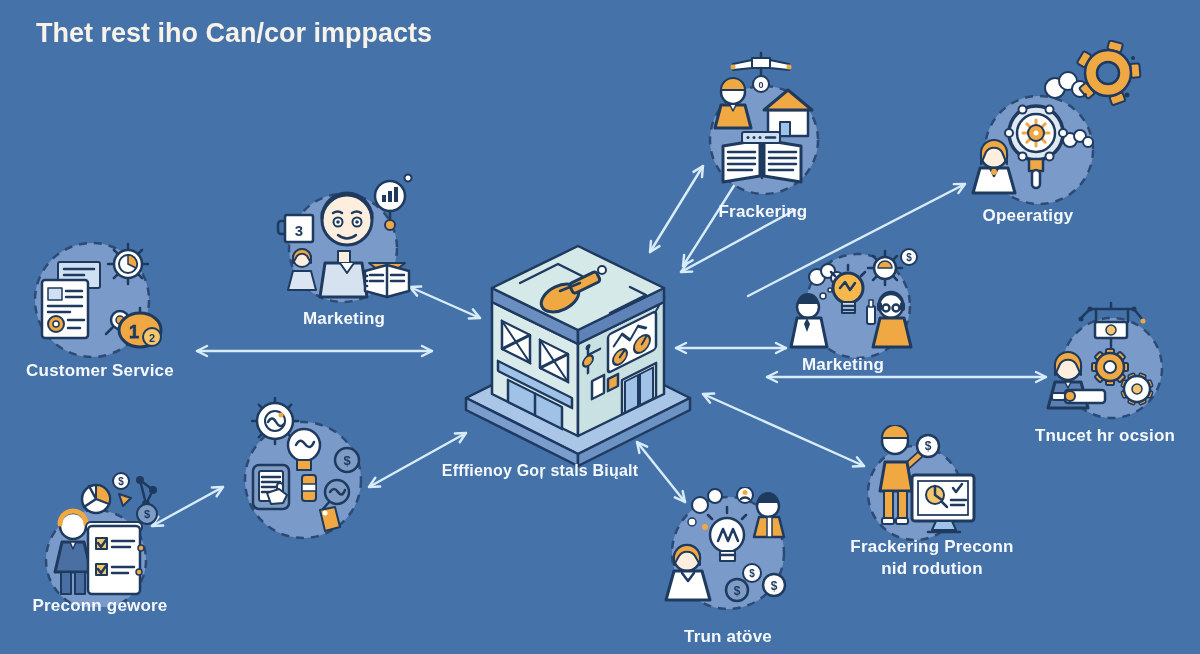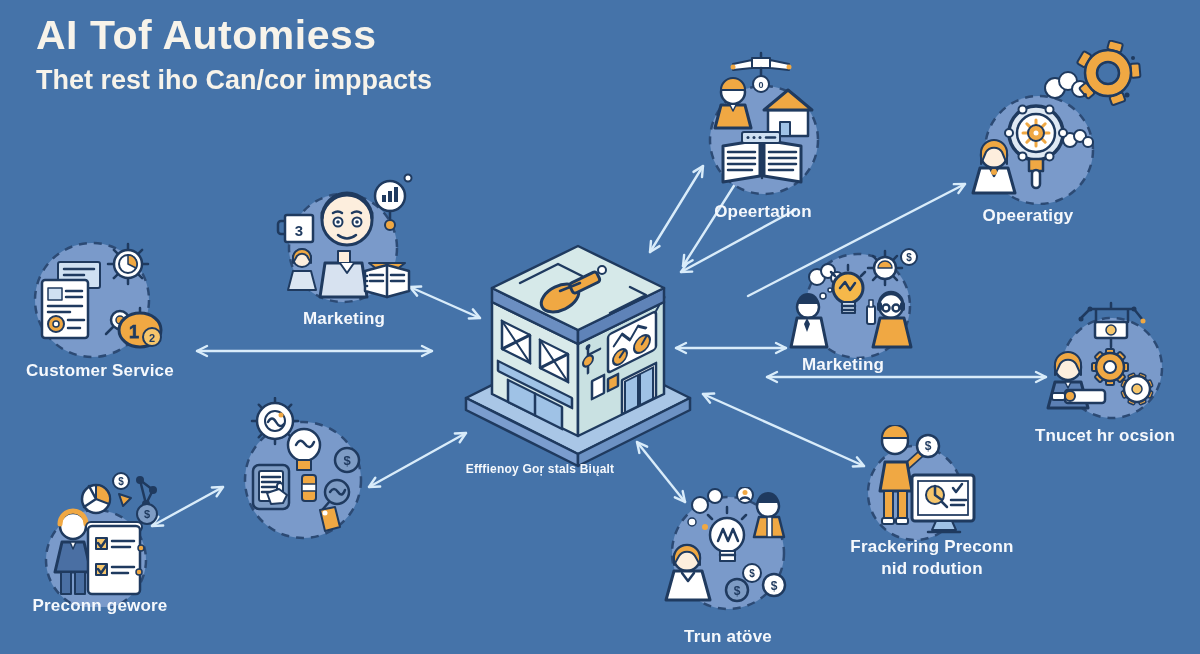--- a/index.html
+++ b/index.html
@@ -9,21 +9,21 @@
   .arrows{position:absolute;left:0;top:0;z-index:1;}
   .node{position:absolute;z-index:2;}
   .nlabel{position:absolute;z-index:4;width:260px;text-align:center;font-weight:bold;
     font-size:17px;line-height:22px;color:var(--c-label_text,#f5f8fc);
     white-space:pre-line;letter-spacing:.2px;}
   .title-block{position:absolute;left:36px;top:12px;z-index:4;color:var(--c-title_text,#f7f3ea);}
   .title-block h1{font-size:41px;margin:0;font-weight:bold;letter-spacing:.5px;}
   .title-block h2{font-size:27px;margin:6px 0 15px;font-weight:bold;}
   .building{position:absolute;left:460px;top:225px;z-index:2;}
   .center-label{position:absolute;left:390px;top:462px;width:300px;text-align:center;
-    font-weight:bold;font-size:12px;color:var(--c-label_text,#f5f8fc);z-index:4;letter-spacing:.2px;}
+    font-weight:bold;font-size:16px;color:var(--c-label_text,#f5f8fc);z-index:4;letter-spacing:.2px;}
   
   .s{stroke:#1f3a5f;stroke-linejoin:round;stroke-linecap:round;stroke-width:3;}
   .w4{stroke-width:4}.w35{stroke-width:3.5}.w25{stroke-width:2.5}.w2{stroke-width:2}.w15{stroke-width:1.5}
   .ln{stroke:#1f3a5f;fill:none;stroke-linecap:round;stroke-linejoin:round;stroke-width:2.5;}
   .fw{fill:#fff}.fo{fill:#f0a843}.fol{fill:#f6c66b}.fb{fill:#9fc2e6}.fp{fill:#fdeedd}
   .fn{fill:none}.fg{fill:#7e9cc4}.fd{fill:#cfe0f2}.fnavy{fill:#1f3a5f}.fsuit{fill:#4a6fa3}.fblu{fill:#5c80b4}.fshirt{fill:#d7e2f0}
   .bubble{fill:#7a9aca;stroke:#2c4a74;stroke-width:2.5;stroke-dasharray:8 7;}
   svg text{font-family:"Liberation Sans",sans-serif;font-weight:bold;fill:#1f3a5f;}
   
   #n-cs{left:18px;top:238px}      #lbl-cs{left:-30px;top:360px}
@@ -58,21 +58,20 @@
       <line x1="676" y1="348" x2="786" y2="348" marker-start="url(#ah)" marker-end="url(#ah)"></line>
       <line x1="767" y1="377" x2="1046" y2="377" marker-start="url(#ah)" marker-end="url(#ah)"></line>
       <line x1="637" y1="442" x2="685" y2="502" marker-start="url(#ah)" marker-end="url(#ah)"></line>
       <line x1="703" y1="394" x2="864" y2="466" marker-start="url(#ah)" marker-end="url(#ah)"></line>
       <line x1="369" y1="487" x2="466" y2="433" marker-start="url(#ah)" marker-end="url(#ah)"></line>
       <line x1="152" y1="526" x2="223" y2="487" marker-start="url(#ah)" marker-end="url(#ah)"></line>
     </g>
   </svg>
 
   <header class="title-block">
-    <h1>AI Tof Automiess</h1>
     <h2>Thet rest iho Can/cor imppacts</h2>
   </header>
 
   <svg class="building" width="250" height="255" viewBox="0 0 250 255">
     <g>
       <path d="M6,173 L118,117 L230,173 L118,229 Z" fill="#a9c6e6" class="s w25"></path>
       <path d="M6,173 L118,229 L118,241 L6,185 Z" fill="#7b9dce" class="s w25"></path>
       <path d="M118,229 L230,173 L230,185 L118,241 Z" fill="#6d92c4" class="s w25"></path>
     </g>
     <g>
@@ -246,21 +245,21 @@
         <path d="M28,104 H55 M28,110 H55 M28,116 H55 M28,122 H52" class="ln w15"></path>
         <path d="M69,104 H96 M69,110 H96 M69,116 H96 M69,122 H93" class="ln w15"></path>
         <rect x="42" y="84" width="38" height="11" rx="2" class="s w2 fd"></rect>
         <circle cx="48" cy="89.5" r="1.5" class="fnavy"></circle>
           <circle cx="54" cy="89.5" r="1.5" class="fnavy"></circle>
           <circle cx="60" cy="89.5" r="1.5" class="fnavy"></circle>
         <path d="M66,89.5 H75" class="ln w15"></path>
       </g>
     </svg>
   </div>
-  <div class="nlabel" id="lbl-inlo">Opeertation</div>
+  <div class="nlabel" id="lbl-inlo">Frackering</div>
 
   <div class="node" id="n-op">
     <svg width="200" height="165" viewBox="0 0 200 165">
       <circle cx="84" cy="110" r="54" class="bubble"></circle>
       <g>
         <circle cx="100" cy="48" r="10" class="s w2 fw"></circle>
           <circle cx="113" cy="41" r="9" class="s w2 fw"></circle>
           <circle cx="125" cy="49" r="8" class="s w2 fw"></circle>
         <circle cx="115" cy="100" r="7" class="s w2 fw"></circle>
           <circle cx="125" cy="96" r="6" class="s w2 fw"></circle>

